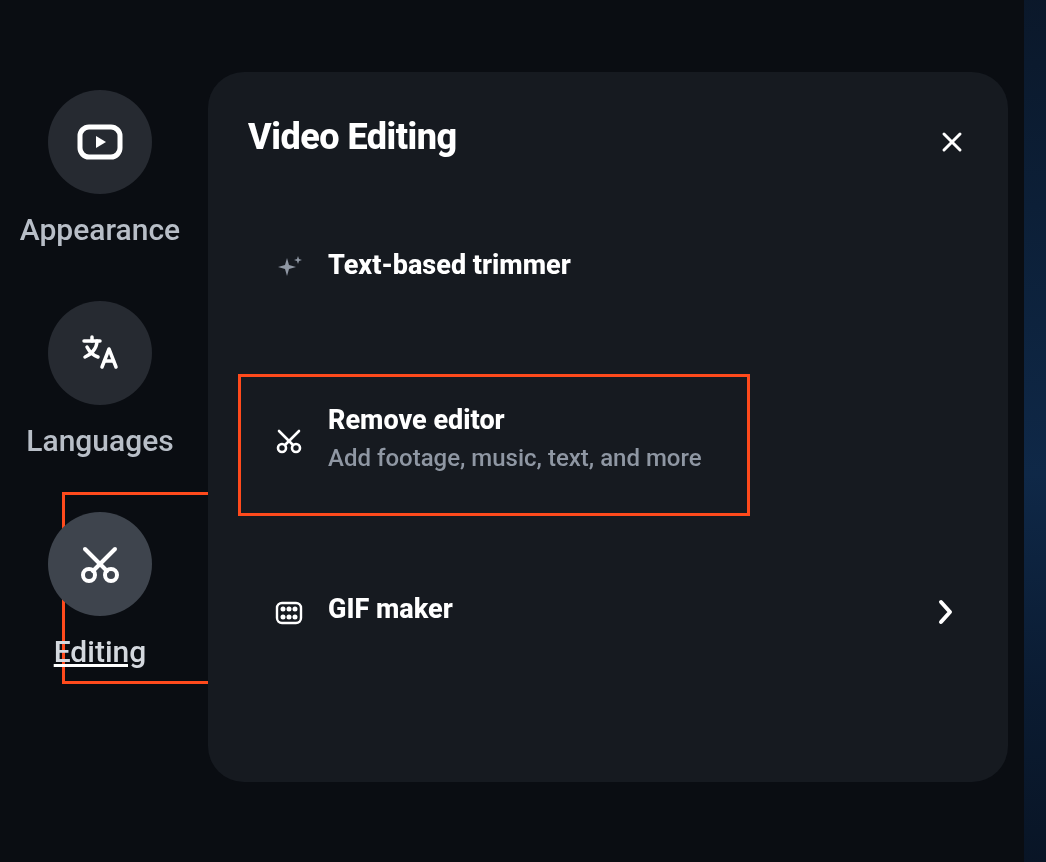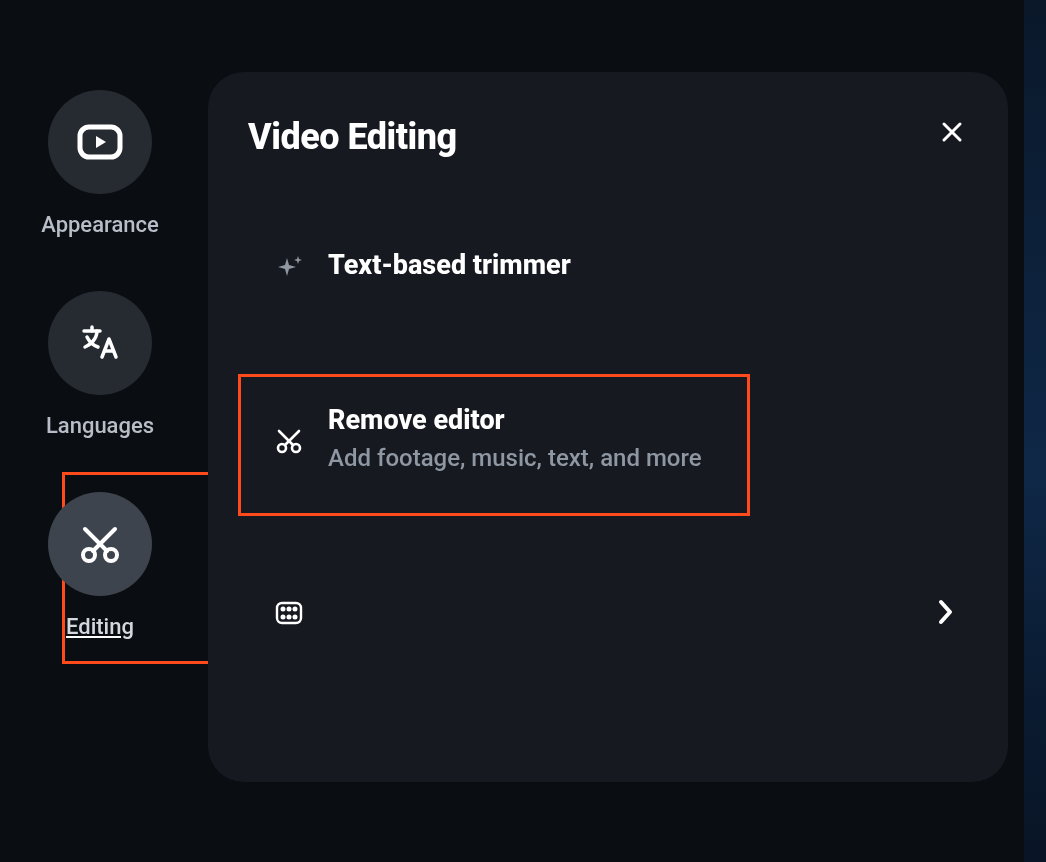--- a/index.html
+++ b/index.html
@@ -46,21 +46,21 @@
   .nav-circle {
     width: 104px; height: 104px;
     border-radius: 50%;
     background: #262a31;
     display: flex;
     align-items: center;
     justify-content: center;
   }
   .nav-item.active .nav-circle { background: #3e444d; }
   .nav-label {
-    font-size: 22px;
+    font-size: 30px;
     font-weight: 500;
     color: #b8bec7;
   }
   .nav-item.active .nav-label { color: #d4d8de; }
 
   .highlight-box {
     position: absolute;
     border: 3px solid #ff4a1c;
     pointer-events: none;
   }
@@ -78,21 +78,21 @@
     flex: 1;
     margin: 72px 0 80px 8px;
     background: #161a20;
     border-radius: 36px;
     padding: 44px 40px 30px 40px;
     position: relative;
     max-width: 800px;
   }
   .panel-header {
     display: flex;
-    align-items: flex-start;
+    align-items: flex-end;
     justify-content: space-between;
     margin-bottom: 60px;
   }
   .panel-title {
     font-size: 36px;
     font-weight: 800;
     letter-spacing: -0.5px;
   }
   .close-btn {
     width: 32px; height: 32px;
@@ -257,20 +257,21 @@
           <rect x="3" y="5" width="24" height="20" rx="5"></rect>
           <circle cx="9" cy="11" r="1.3" fill="#ffffff"></circle>
           <circle cx="15" cy="11" r="1.3" fill="#ffffff"></circle>
           <circle cx="21" cy="11" r="1.3" fill="#ffffff"></circle>
           <circle cx="9" cy="19" r="1.3" fill="#ffffff"></circle>
           <circle cx="15" cy="19" r="1.3" fill="#ffffff"></circle>
           <circle cx="21" cy="19" r="1.3" fill="#ffffff"></circle>
         </svg>
       </div>
       <div class="option-body">
+        <div class="option-title">GIF maker</div>
       </div>
       <div class="chevron">
         <svg width="18" height="28" viewBox="0 0 18 28" fill="none" stroke="#ffffff" stroke-width="4" stroke-linecap="round" stroke-linejoin="round">
           <path d="M5 4 L14 14 L5 24"></path>
         </svg>
       </div>
     </div>
 
   </section>
 

